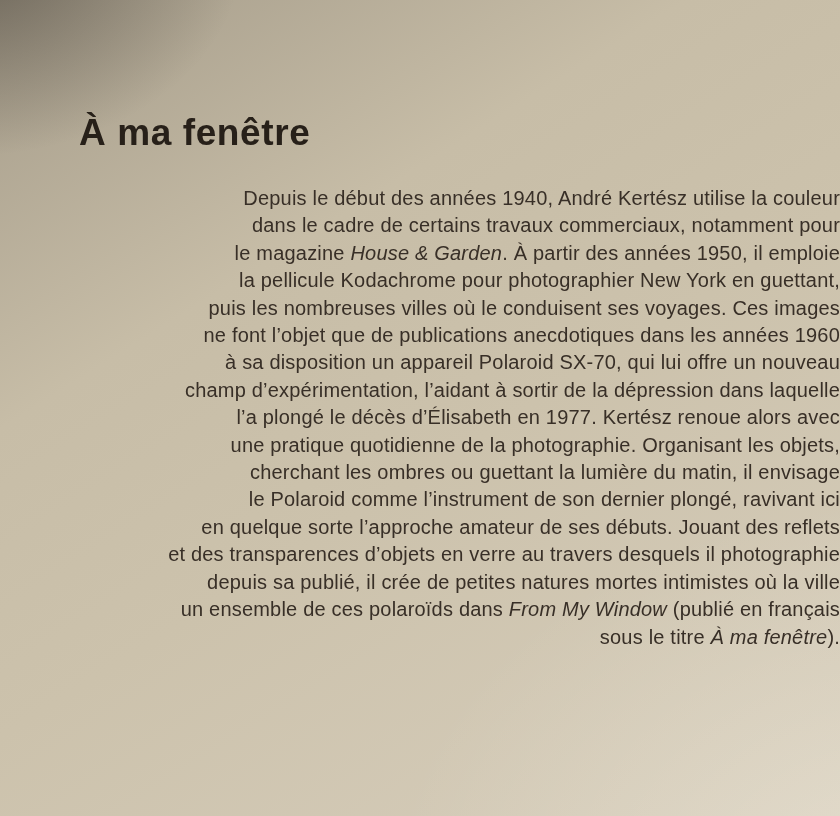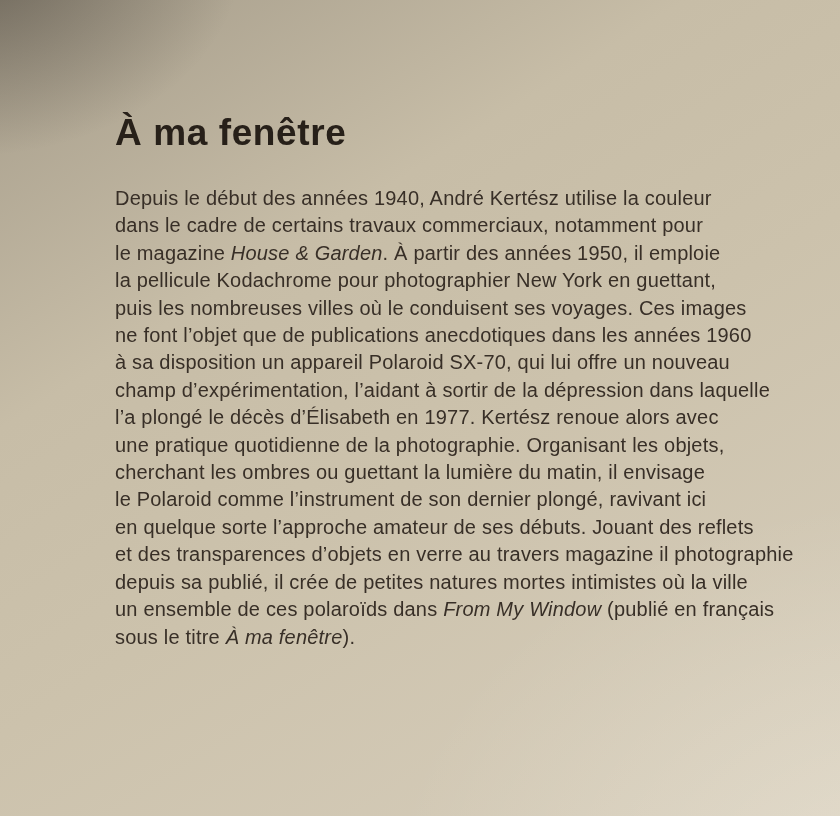--- a/index.html
+++ b/index.html
@@ -7,37 +7,38 @@
     width: 840px;
     height: 816px;
     overflow: hidden;
     background:
       radial-gradient(55% 42% at -4% -6%, rgba(52,47,41,.52), rgba(52,47,41,0) 60%),
       radial-gradient(95% 75% at 108% 110%, rgba(255,252,242,.30), rgba(255,252,242,0) 65%),
       linear-gradient(148deg, var(--wall-dark, #a59c8a) 0%, var(--wall-mid, #c7bda7) 32%, #ccc2ac 55%, var(--wall-light, #d7cebc) 100%);
     font-family: "Liberation Sans", sans-serif;
   }
   .wall {
-    padding: 112px 0 0 115px;
+    padding: 112px 0 0 79px;
   }
   .title {
     margin: 0 0 31px 0;
     font-size: 37px;
     font-weight: 700;
     letter-spacing: 0.6px;
     color: var(--title-color, #272019);
   }
   .paragraph {
     font-size: 20px;
     line-height: 27.4px;
     letter-spacing: 0.2px;
     color: var(--text-color, #382f27);
   }
   .line {
     white-space: nowrap;
+    text-align: right;
   }
   .italic {
     font-style: italic;
   }
 </style>
 </head>
 <body style="--wall-dark: #a59c8a; --wall-mid: #c7bda7; --wall-light: #d7cebc; --title-color: #272019; --text-color: #382f27;">
 
 <div class="wall">
   <h1 class="title">À ma fenêtre</h1>
@@ -48,18 +49,18 @@
       <div class="line"><span>la pellicule Kodachrome pour photographier New York en guettant,</span></div>
       <div class="line"><span>puis les nombreuses villes où le conduisent ses voyages. Ces images</span></div>
       <div class="line"><span>ne font l’objet que de publications anecdotiques dans les années 1960</span></div>
       <div class="line"><span>à sa disposition un appareil Polaroid SX-70, qui lui offre un nouveau</span></div>
       <div class="line"><span>champ d’expérimentation, l’aidant à sortir de la dépression dans laquelle</span></div>
       <div class="line"><span>l’a plongé le décès d’Élisabeth en 1977. Kertész renoue alors avec</span></div>
       <div class="line"><span>une pratique quotidienne de la photographie. Organisant les objets,</span></div>
       <div class="line"><span>cherchant les ombres ou guettant la lumière du matin, il envisage</span></div>
       <div class="line"><span>le Polaroid comme l’instrument de son dernier plongé, ravivant ici</span></div>
       <div class="line"><span>en quelque sorte l’approche amateur de ses débuts. Jouant des reflets</span></div>
-      <div class="line"><span>et des transparences d’objets en verre au travers magazine il photographie</span></div>
+      <div class="line"><span>et des transparences d’objets en verre au travers desquels il photographie</span></div>
       <div class="line"><span>depuis sa publié, il crée de petites natures mortes intimistes où la ville</span></div>
       <div class="line"><span>un ensemble de ces polaroïds dans </span><span class="italic">From My Window</span><span> (publié en français</span></div>
       <div class="line"><span>sous le titre </span><span class="italic">À ma fenêtre</span><span>).</span></div>
     </div>
 </div>
 
 </body></html>

